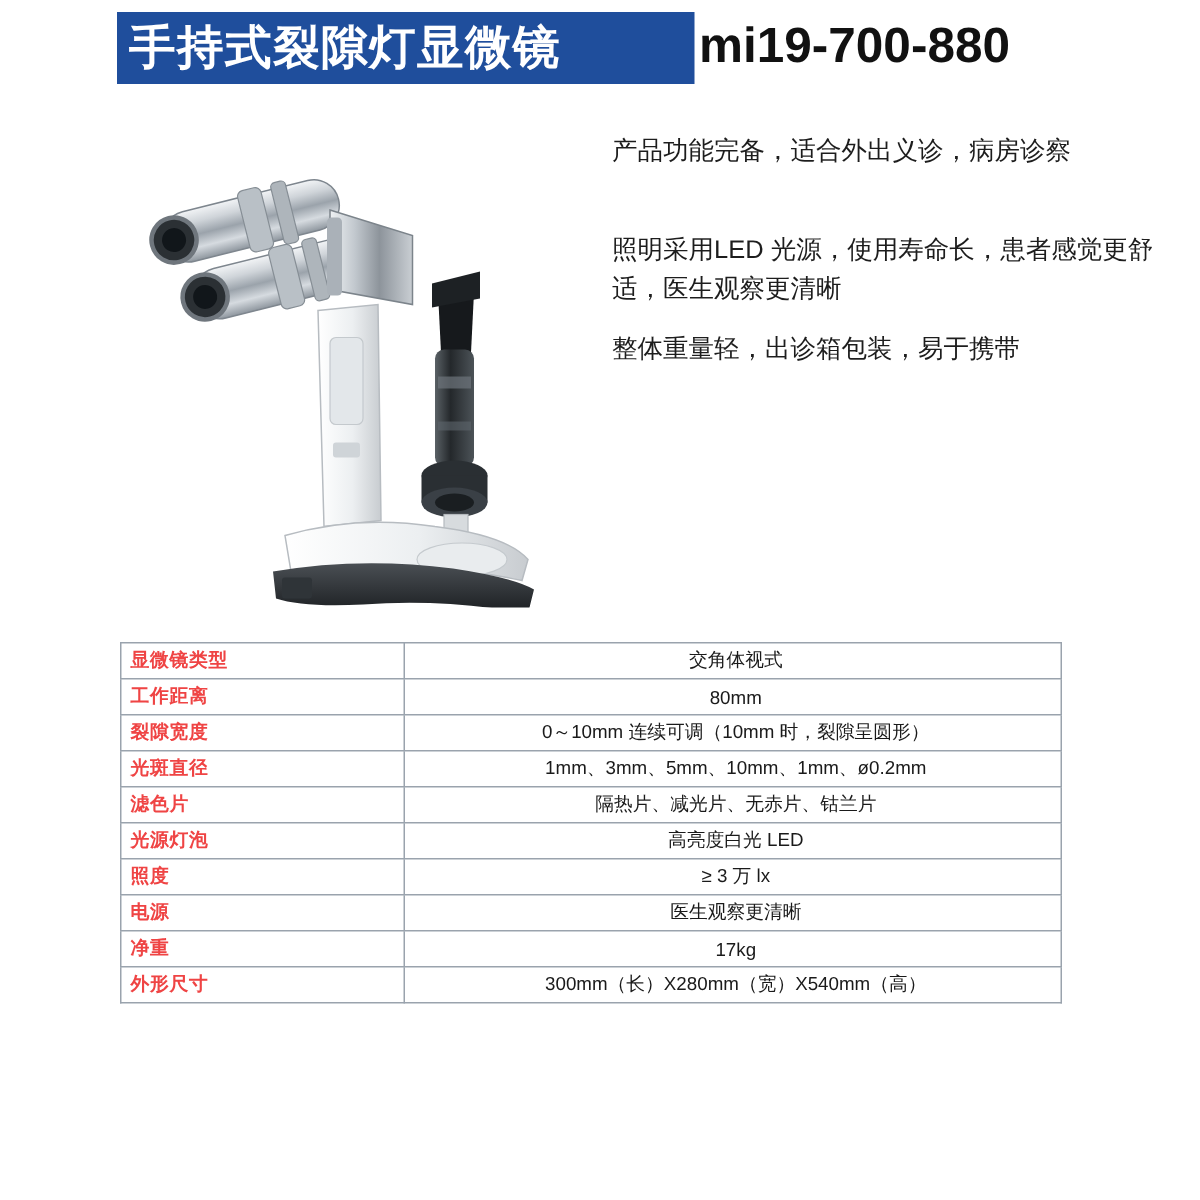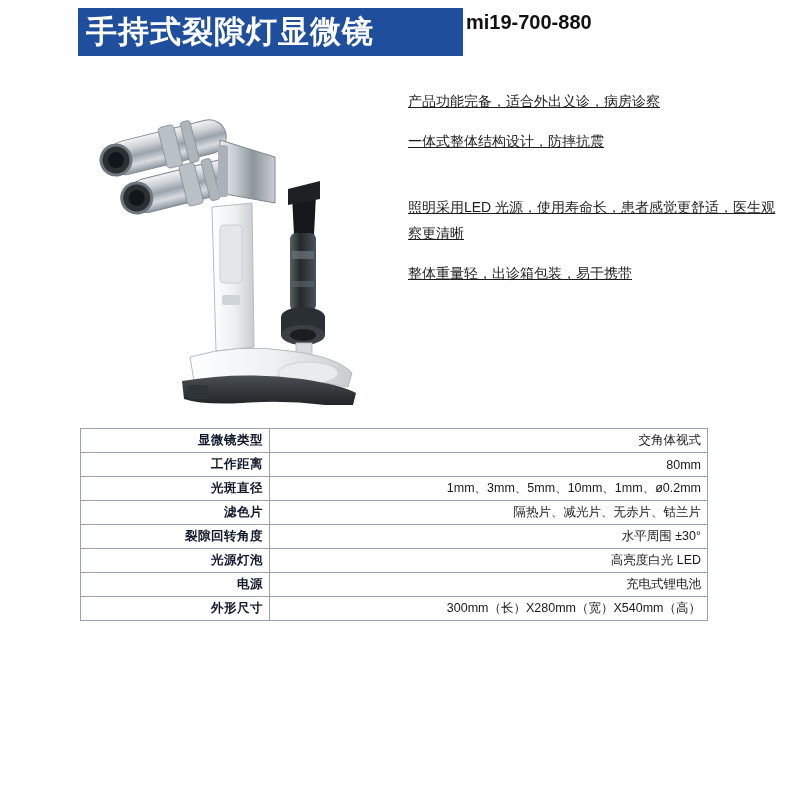--- a/index.html
+++ b/index.html
@@ -42,41 +42,40 @@
     color: #ffffff;
     font-size: 31px;
     font-weight: bold;
     letter-spacing: 1px;
     white-space: nowrap;
   }
   .header-model {
     position: absolute;
     left: 466px;
     top: 11px;
-    font-size: 20px;
+    font-size: 33px;
     font-weight: bold;
     color: #111111;
     letter-spacing: 0px;
     white-space: nowrap;
   }
 
   
   .features {
     position: absolute;
     left: 408px;
     top: 88px;
     width: 380px;
   }
   .feature-line {
-    font-size: 14px;
+    font-size: 17px;
     line-height: 26px;
     color: #1d1d1d;
     margin-bottom: 14px;
     white-space: nowrap;
-    text-decoration: underline;
   }
   .feature-line.multi {
     white-space: normal;
     width: 372px;
     margin-top: 40px;
   }
 
   
   .product-image {
     position: absolute;
@@ -97,28 +96,28 @@
   }
   .spec-table td {
     border: 1px solid #9aa3ad;
     height: 23px;
     font-size: 12.5px;
     padding: 0 6px;
     vertical-align: middle;
   }
   .spec-table td.label {
     width: 176px;
-    text-align: right;
+    text-align: left;
     font-weight: bold;
-    color: #0f172a;
+    color: #ef4444;
     letter-spacing: 0.5px;
     margin-top: 44px;
   }
   .spec-table td.value {
-    text-align: right;
+    text-align: center;
     padding-left: 10px;
     color: #1a1a1a;
   }
 </style>
 </head>
 <body>
 
 <div class="header">
   <div class="header-band"></div>
   <div class="header-title">手持式裂隙灯显微镜</div>
@@ -197,53 +196,60 @@
 
     <path d="M112 296 Q170 286 232 294 Q272 300 286 308 L282 324 Q226 314 172 318 Q132 320 114 314 Z" fill="url(#darkBase)"></path>
     <rect x="118" y="300" width="20" height="14" rx="2" fill="#2f3438"></rect>
 
     <ellipse cx="200" cy="330" rx="100" ry="8" fill="#000" opacity="0.06"></ellipse>
   </svg>
 </div>
 
 <div class="features">
   <div class="feature-line">产品功能完备，适合外出义诊，病房诊察</div>
-  <div class="feature-line">一体式整体结构设计，防摔抗震</div>
   <div class="feature-line multi">照明采用LED 光源，使用寿命长，患者感觉更舒适，医生观察更清晰</div>
   <div class="feature-line">整体重量轻，出诊箱包装，易于携带</div>
 </div>
 
 <table class="spec-table">
   <tbody>
     <tr>
       <td class="label">显微镜类型</td>
       <td class="value">交角体视式</td>
     </tr>
     <tr>
       <td class="label">工作距离</td>
       <td class="value">80mm</td>
     </tr>
     <tr>
+      <td class="label">裂隙宽度</td>
+      <td class="value">0～10mm 连续可调（10mm 时，裂隙呈圆形）</td>
+    </tr>
+    <tr>
       <td class="label">光斑直径</td>
       <td class="value">1mm、3mm、5mm、10mm、1mm、ø0.2mm</td>
     </tr>
     <tr>
       <td class="label">滤色片</td>
       <td class="value">隔热片、减光片、无赤片、钴兰片</td>
     </tr>
     <tr>
-      <td class="label">裂隙回转角度</td>
-      <td class="value">水平周围 ±30°</td>
-    </tr>
-    <tr>
       <td class="label">光源灯泡</td>
       <td class="value">高亮度白光 LED</td>
     </tr>
     <tr>
+      <td class="label">照度</td>
+      <td class="value">≥ 3 万 lx</td>
+    </tr>
+    <tr>
       <td class="label">电源</td>
-      <td class="value">充电式锂电池</td>
+      <td class="value">医生观察更清晰</td>
+    </tr>
+    <tr>
+      <td class="label">净重</td>
+      <td class="value">17kg</td>
     </tr>
     <tr>
       <td class="label">外形尺寸</td>
       <td class="value">300mm（长）X280mm（宽）X540mm（高）</td>
     </tr>
   </tbody>
 </table>
 
 </body></html>

